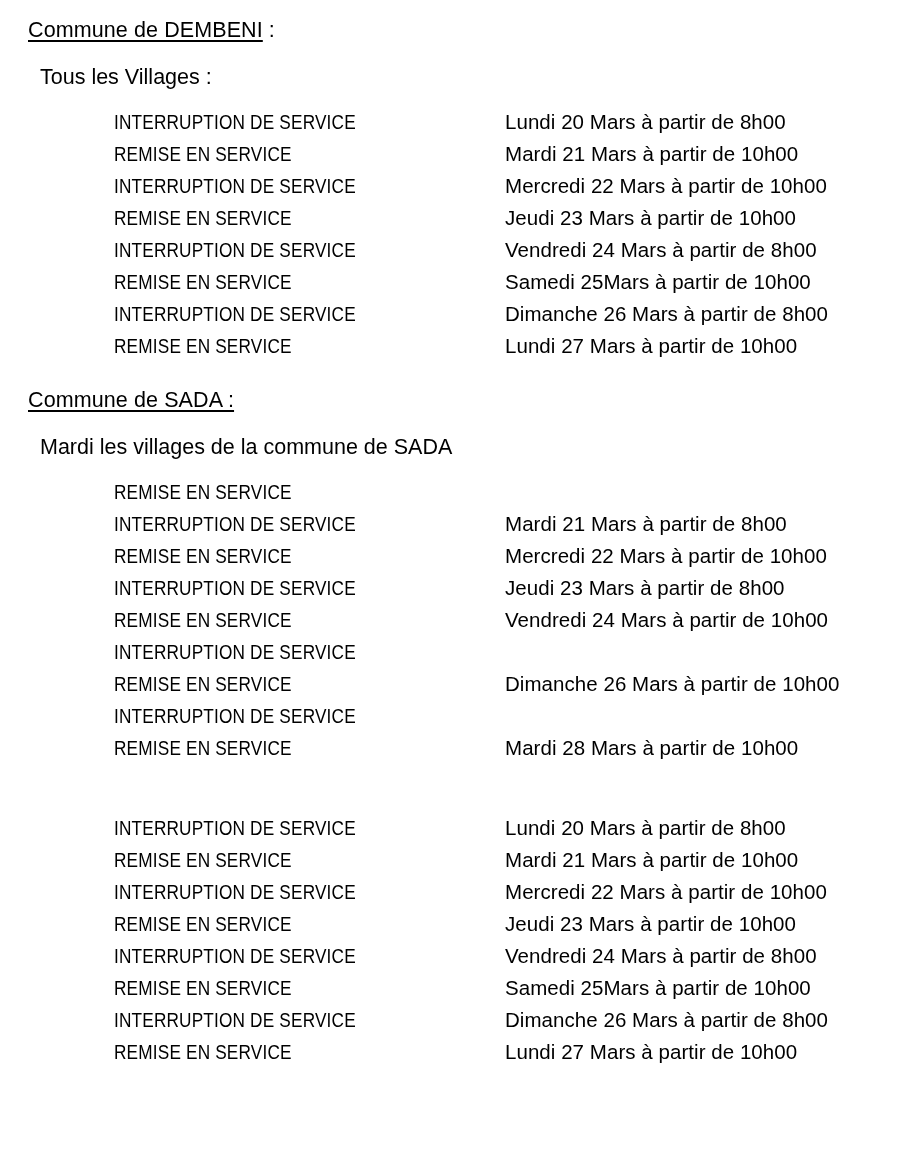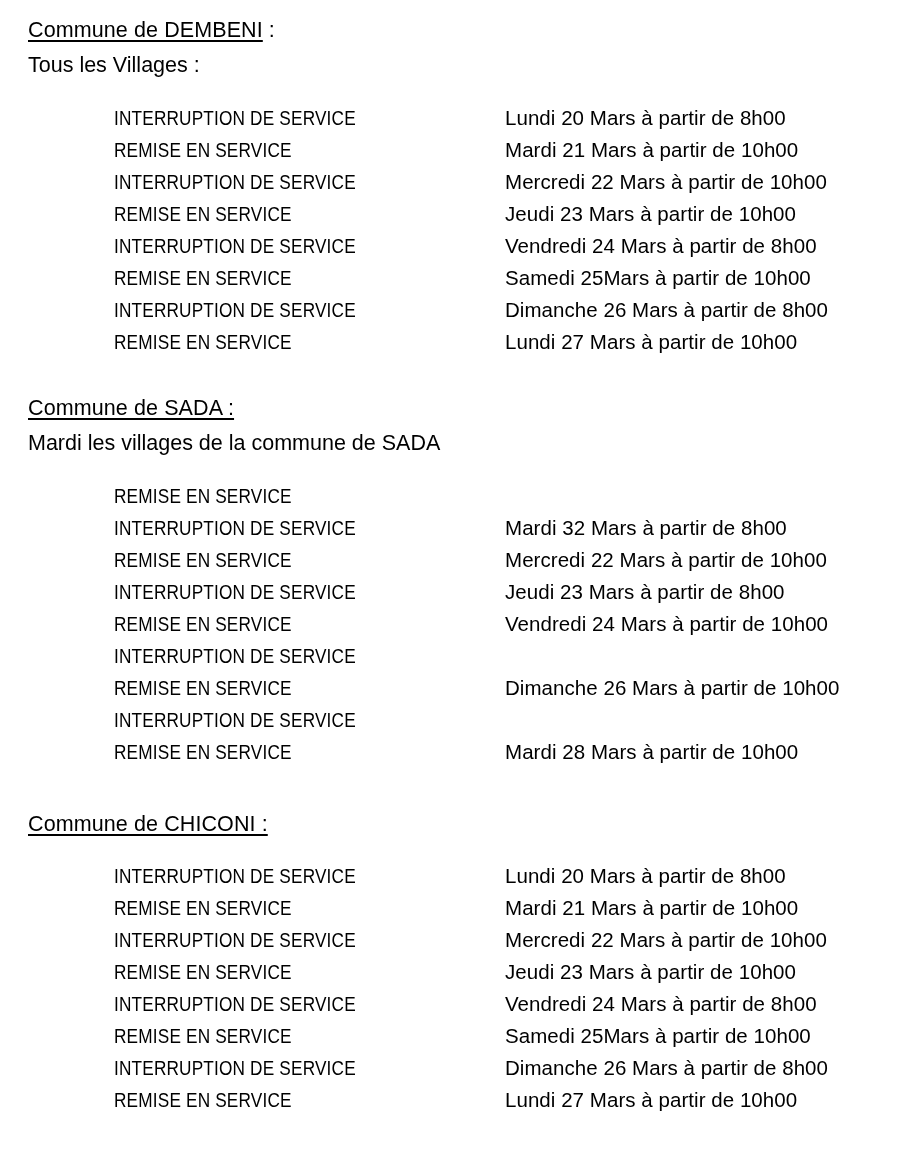--- a/index.html
+++ b/index.html
@@ -25,21 +25,21 @@
     padding: 4px;
   }
 
   
   .section {
     position: absolute;
     left: 0;
     width: 920px;
   }
   #section-0 { top: 14px; }
-  #section-1 { top: 392px; }
+  #section-1 { top: 384px; }
   #section-2 { top: 808px; }
 
   
   .commune-heading {
     margin: 0;
     padding: 0 0 0 28px;
     font-size: 21.5px;
     font-weight: 400;
     line-height: 32px;
     letter-spacing: 0.1px;
@@ -51,21 +51,21 @@
     text-decoration-thickness: 1.6px;
   }
   
   .narrow {
     font-family: "Liberation Sans Narrow", "Liberation Sans", sans-serif;
     transform: scaleX(0.82);
     transform-origin: left center;
   }
 
   .villages-line {
-    margin: 0;
+    margin: 12px;
     padding: 2px 0 0 28px;
     font-size: 21.5px;
     font-weight: 400;
     line-height: 34px;
     white-space: pre;
   }
 
   
   .rows {
     margin: 0;
@@ -94,21 +94,21 @@
     transform: scaleX(0.84);
     transform-origin: left center;
     letter-spacing: 0.2px;
   }
   .row .when {
     left: 505px;
     letter-spacing: 0.05px;
   }
 
   
-  .rows-offset { margin-top: 20px; }
+  .rows-offset { margin-top: 4px; }
 </style>
 </head>
 <body>
 
 <div class="page">
 
   <section class="section" id="section-0">
     <h2 class="commune-heading"><span class="u">Commune de DEMBENI</span><span> :</span></h2>
     <p class="villages-line">Tous les Villages :</p>
     <ul class="rows rows-offset">
@@ -149,21 +149,21 @@
 
   <section class="section" id="section-1">
     <h2 class="commune-heading"><span class="u narrow">Commune de SADA :</span><span></span></h2>
     <p class="villages-line">Mardi les villages de la commune de SADA</p>
     <ul class="rows rows-offset">
       <li class="row">
         <span class="action">REMISE EN SERVICE</span>
       </li>
       <li class="row">
         <span class="action">INTERRUPTION DE SERVICE</span>
-        <span class="when">Mardi 32 Mars à partir de 8h00</span>
+        <span class="when">Mardi 21 Mars à partir de 8h00</span>
       </li>
       <li class="row">
         <span class="action">REMISE EN SERVICE</span>
         <span class="when">Mercredi 22 Mars à partir de 10h00</span>
       </li>
       <li class="row">
         <span class="action">INTERRUPTION DE SERVICE</span>
         <span class="when">Jeudi 23 Mars à partir de 8h00</span>
       </li>
       <li class="row">
@@ -181,21 +181,20 @@
         <span class="action">INTERRUPTION DE SERVICE</span>
       </li>
       <li class="row">
         <span class="action">REMISE EN SERVICE</span>
         <span class="when">Mardi 28 Mars à partir de 10h00</span>
       </li>
     </ul>
   </section>
 
   <section class="section" id="section-2">
-    <h2 class="commune-heading"><span class="u">Commune de CHICONI :</span><span></span></h2>
     <ul class="rows rows-offset">
       <li class="row">
         <span class="action">INTERRUPTION DE SERVICE</span>
         <span class="when">Lundi 20 Mars à partir de 8h00</span>
       </li>
       <li class="row">
         <span class="action">REMISE EN SERVICE</span>
         <span class="when">Mardi 21 Mars à partir de 10h00</span>
       </li>
       <li class="row">

